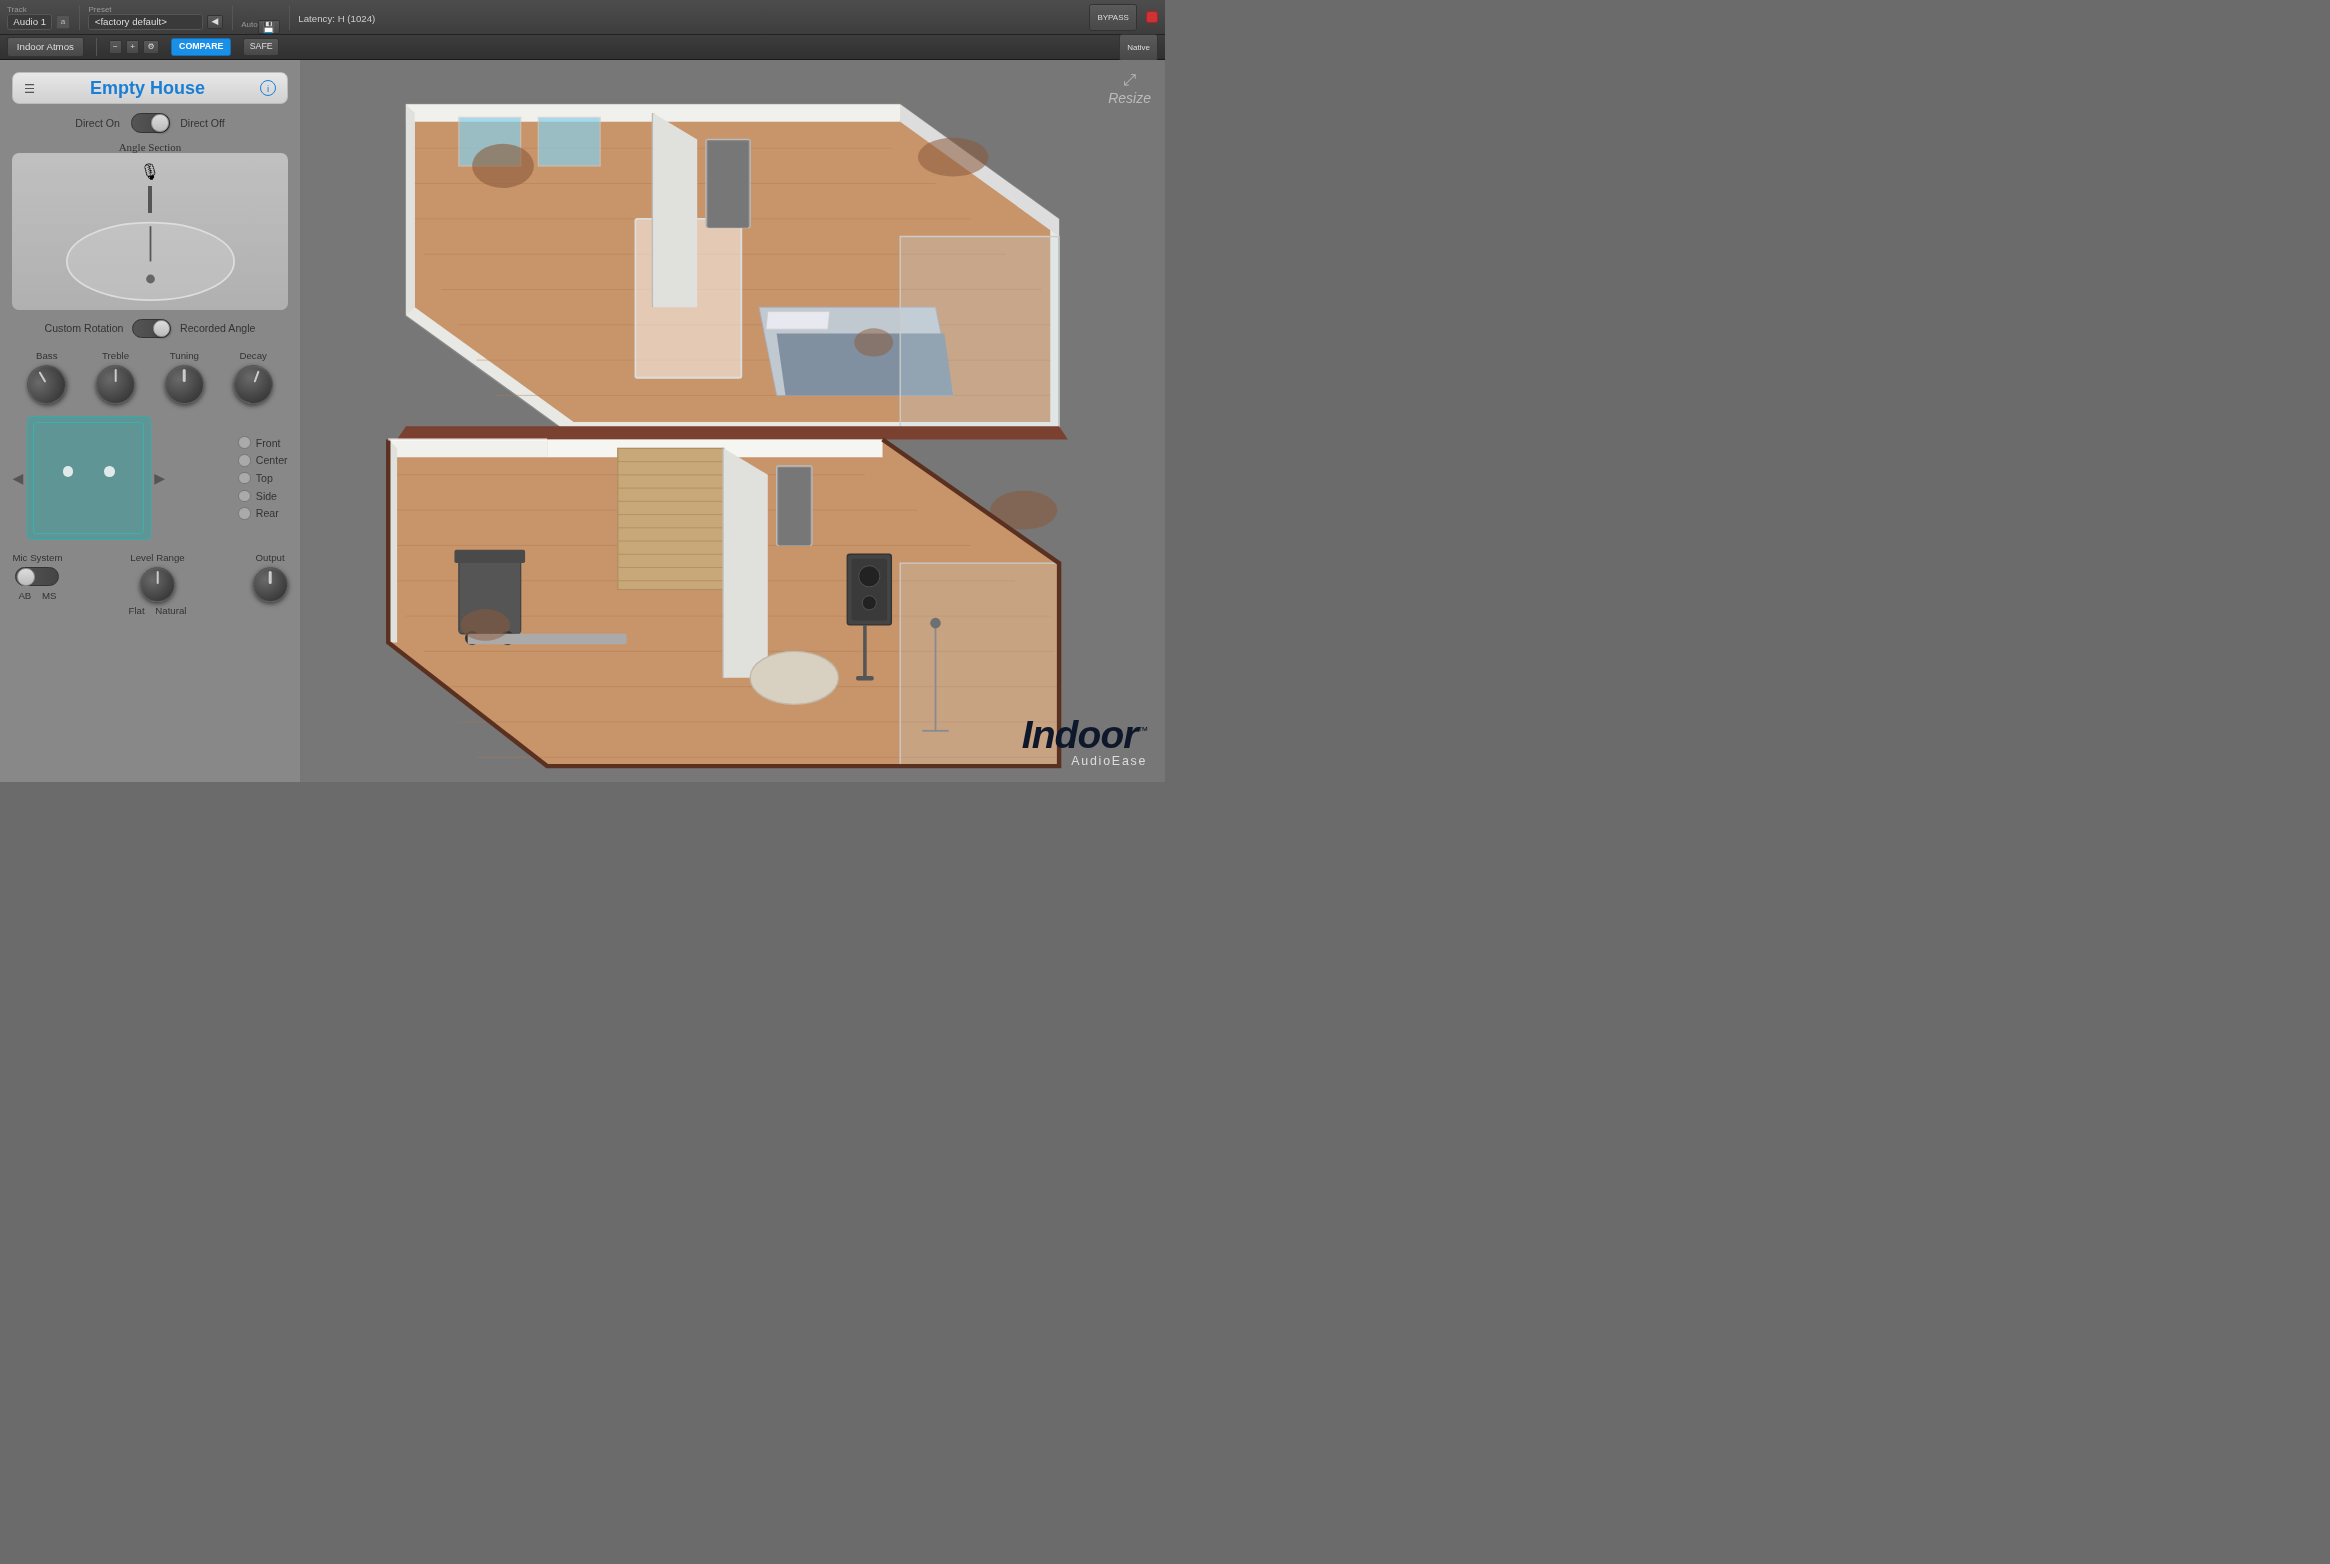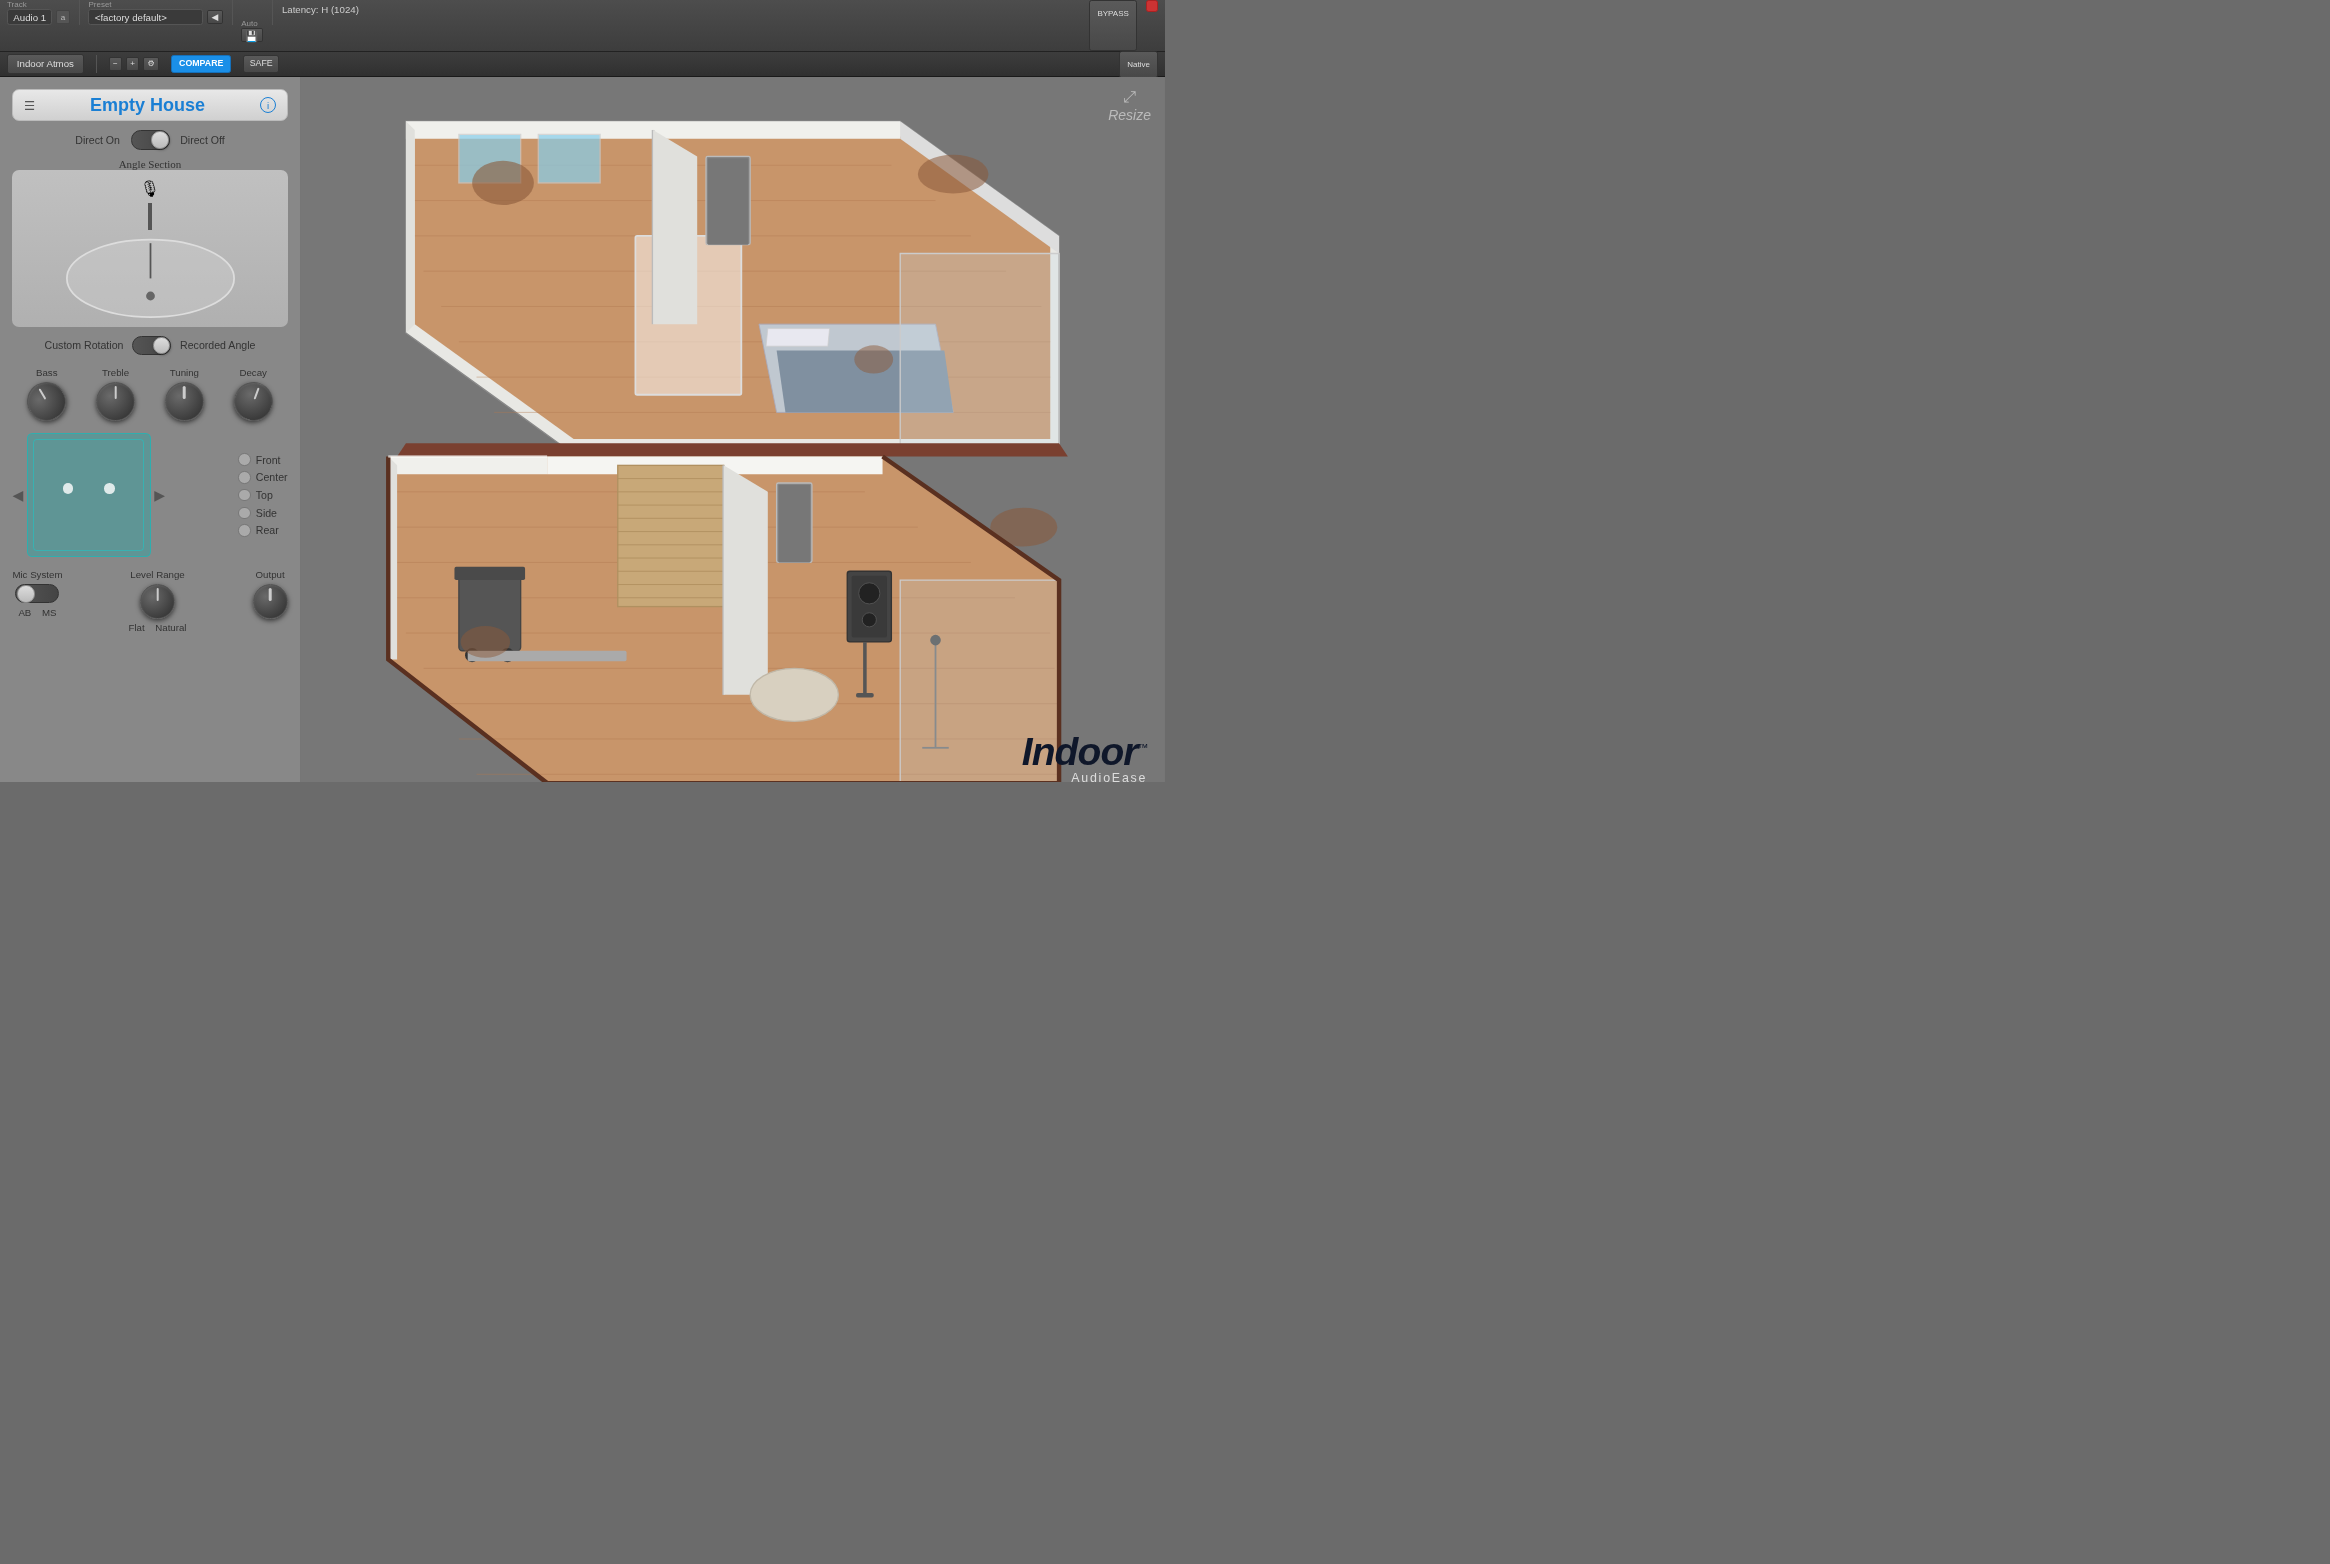--- a/index.html
+++ b/index.html
@@ -369,22 +369,23 @@
       text-align: right;
     }
 
     .speaker-mic-row {
       display: flex;
       align-items: center;
       justify-content: space-between;
     }
     .tb-row1 {
       display: flex;
+      align-items: center;
       width: 100%;
-      height: 52px;
+      height: 35px;
       background: linear-gradient(to bottom, #4d4d4d, #3d3d3d);
       border-bottom: 0.9px solid #222;
       padding: 0 7px;
       gap: 8.8px;
     }
     .tb-row2 {
       display: flex;
       align-items: center;
       width: 100%;
       height: 25px;
@@ -437,21 +438,21 @@
   </div>
   <div style="width:0.9px;height:25px;background:#555;"></div>
   <div style="display:flex;flex-direction:column;">
     <span class="tb-section-label">Preset</span>
     <div class="inline-flex">
       <div class="tb-track-name" style="min-width:115px;">&lt;factory default&gt;</div>
       <div class="tb-small-btn" style="font-size:8.8px;">◀</div>
     </div>
   </div>
   <div style="width:0.9px;height:25px;background:#555;"></div>
-  <div style="display:flex;flex-direction:column;margin-top:19px;">
+  <div style="display:flex;flex-direction:row;margin-top:19px;">
     <span class="tb-section-label">Auto</span>
     <div class="inline-flex">
       <div class="tb-small-btn" style="font-size:10.6px;">💾</div>
     </div>
   </div>
   <div style="width:0.9px;height:25px;background:#555;"></div>
   <div>
     <span class="tb-section-label" style="font-size:9.7px;color:#ccc;">Latency: H (1024)</span>
   </div>
   <div class="spacer"></div>

